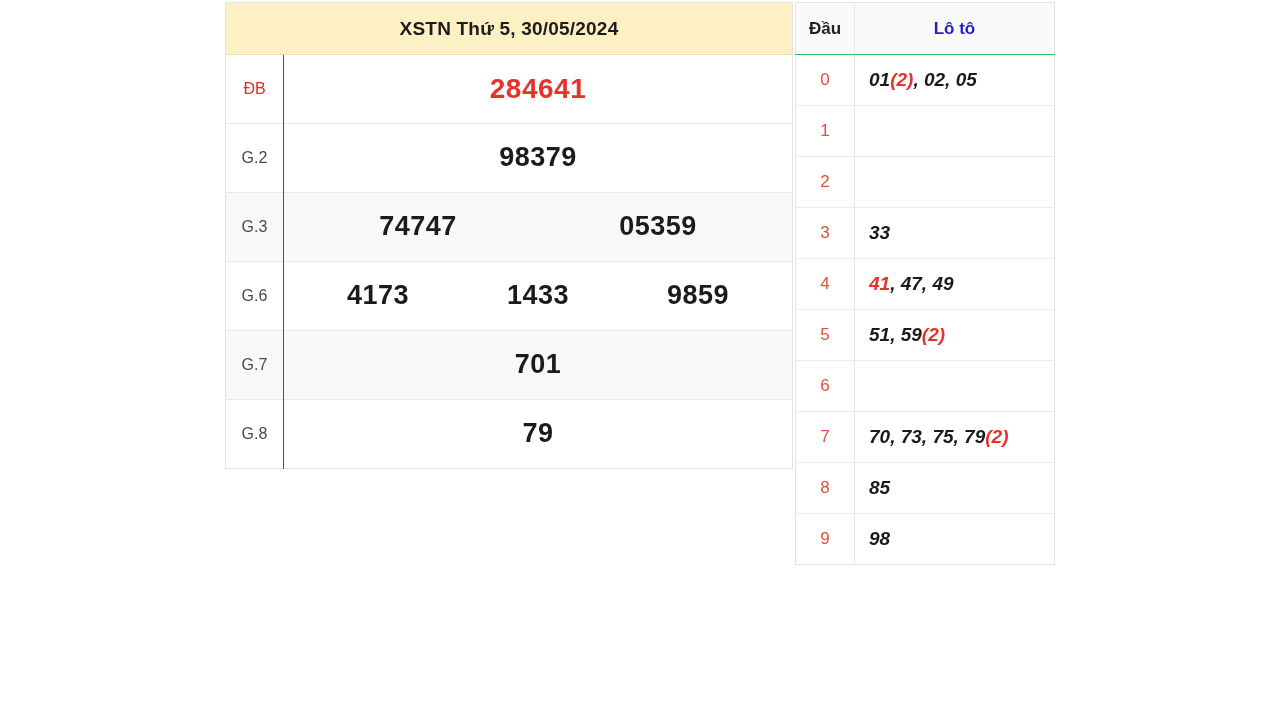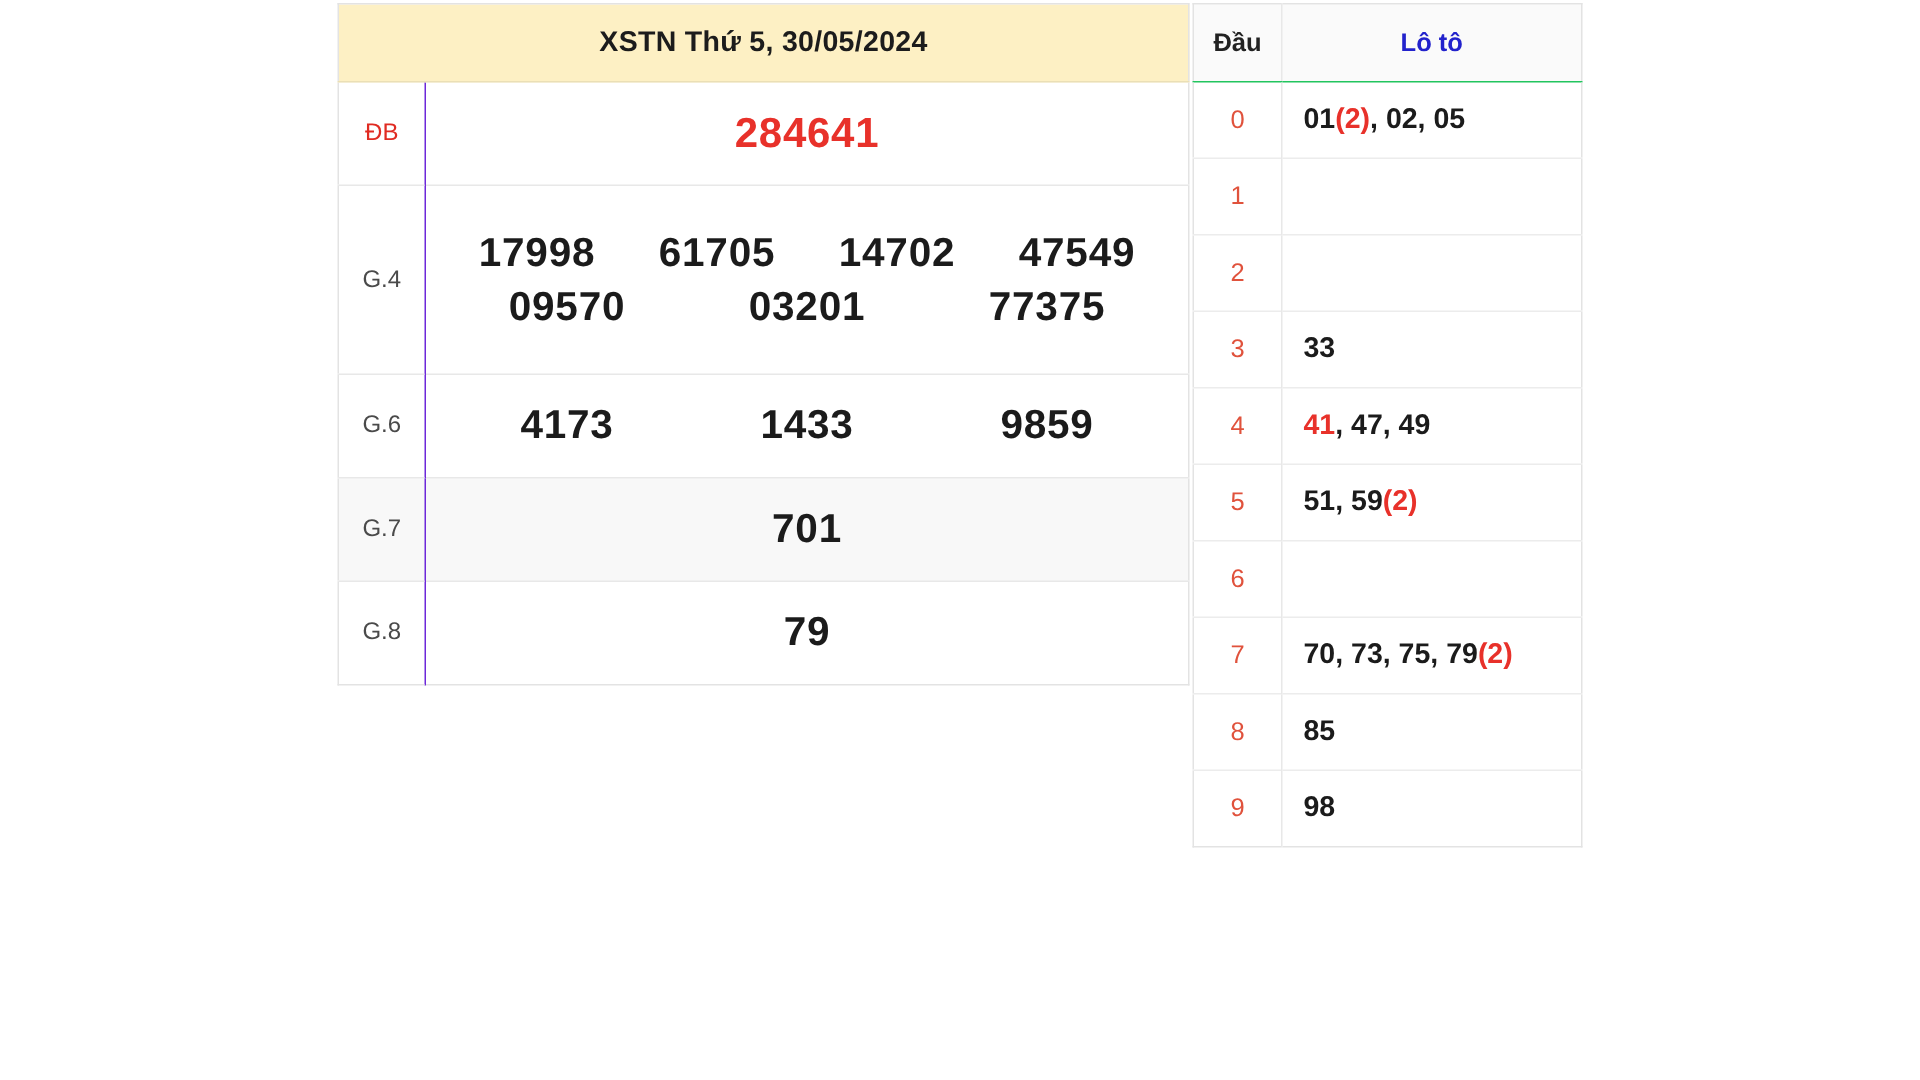--- a/index.html
+++ b/index.html
@@ -144,20 +144,21 @@
     font-size: 17px;
     color: #e0523c;
   }
   #loto-table td.loto-cell {
     text-align: left;
     padding-left: 14px;
     font-size: 19px;
     font-weight: bold;
     color: #1b1b1b;
     white-space: nowrap;
+    font-style: italic;
   }
   .dup { color: #e8312a; }
   .hot { color: #e8312a; }
 </style>
 </head>
 <body>
 
 <div id="page">
 
   <table id="results-table">
@@ -168,32 +169,33 @@
 
     <tr class="prize-row plain">
           <td class="prize-label h-db special">ĐB</td>
           <td class="prize-values h-db">
             <div class="num-line single">
               <span class="num special-num">284641</span>
             </div>
           </td>
         </tr>
         <tr class="prize-row plain">
-          <td class="prize-label h-g4">G.4</td>
-          <td class="prize-values h-g4">
+          <td class="prize-label h-std">G.2</td>
+          <td class="prize-values h-std">
+            <div class="num-line single">
+              <span class="num">98379</span>
+            </div>
+          </td>
+        </tr>
+        <tr class="prize-row shade">
+          <td class="prize-label h-std">G.3</td>
+          <td class="prize-values h-std">
             <div class="num-line">
-              <span class="num">17998</span>
-              <span class="num">61705</span>
-              <span class="num">14702</span>
-              <span class="num">47549</span>
-            </div>
-            <div class="num-line">
-              <span class="num">09570</span>
-              <span class="num">03201</span>
-              <span class="num">77375</span>
+              <span class="num">74747</span>
+              <span class="num">05359</span>
             </div>
           </td>
         </tr>
         <tr class="prize-row plain">
           <td class="prize-label h-std">G.6</td>
           <td class="prize-values h-std">
             <div class="num-line">
               <span class="num">4173</span>
               <span class="num">1433</span>
               <span class="num">9859</span>

